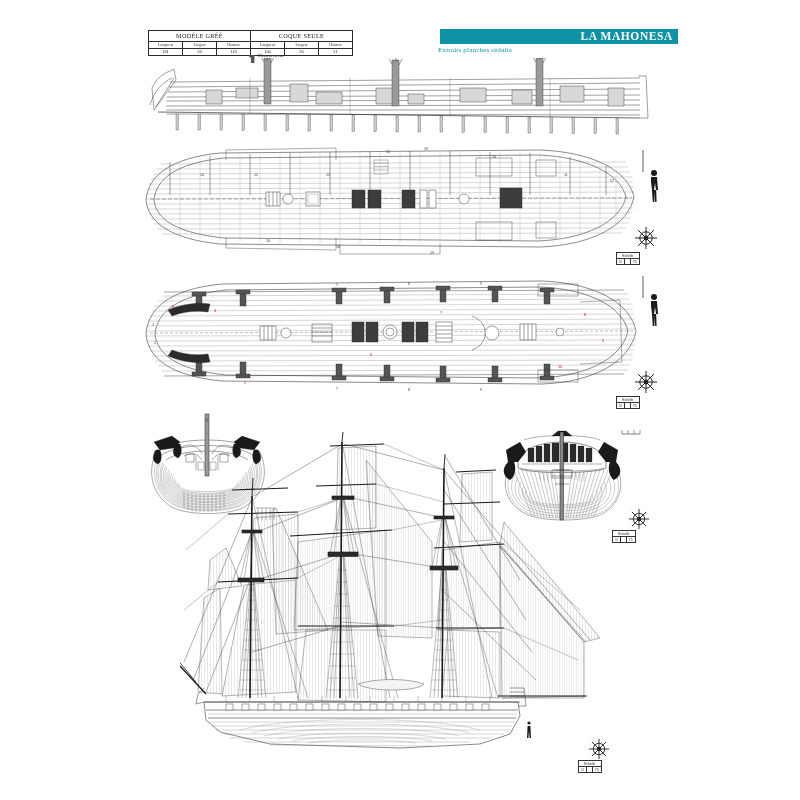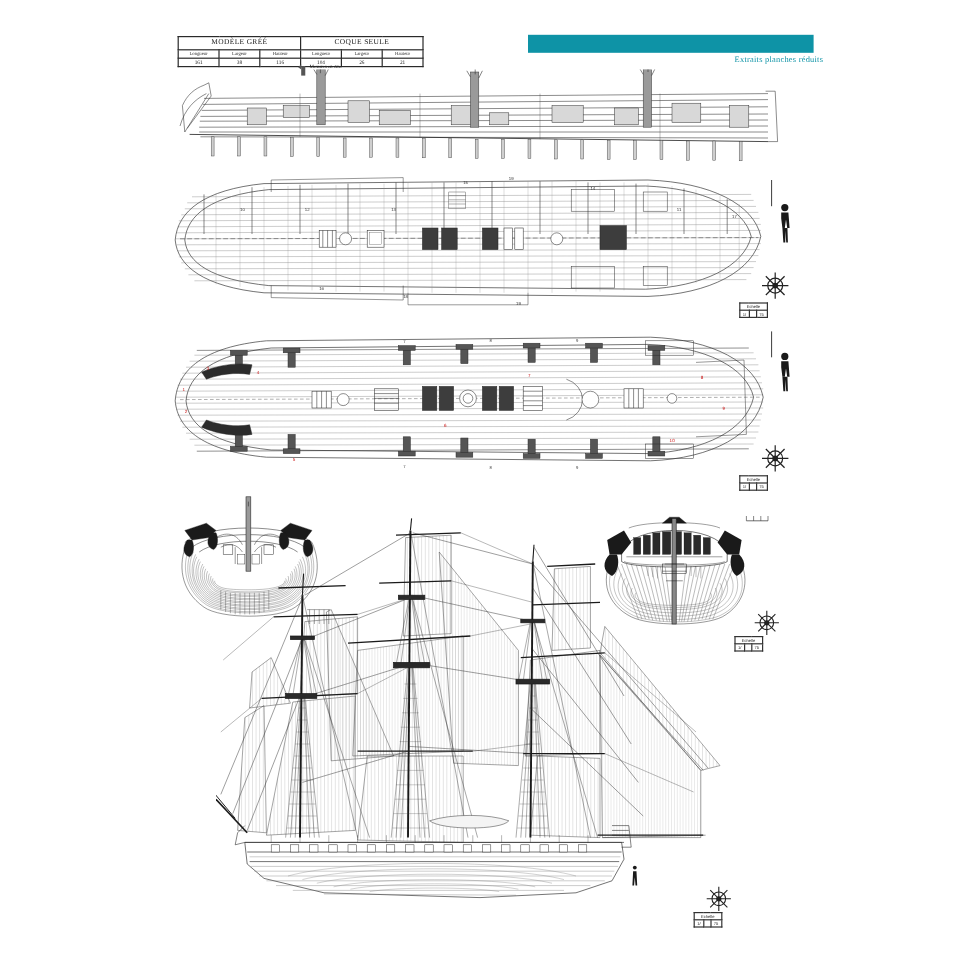--- a/index.html
+++ b/index.html
@@ -19,21 +19,21 @@
 
   #table-note{position:absolute;left:258px;top:53px;font-size:4.2px;color:#222;}
   #note-arrow{position:absolute;left:248px;top:52px;width:10px;height:12px;}
 
   #title-banner{position:absolute;left:440px;top:29px;width:238px;height:15px;
                 background:#0e93a6;}
   #title-text{position:absolute;left:440px;top:29px;width:233px;height:15px;
               line-height:15px;text-align:right;color:#ffffff;
               font-size:11.5px;font-weight:bold;letter-spacing:.6px;
               font-family:"Liberation Serif", serif;}
-  #subtitle{position:absolute;left:448px;top:46px;width:238px;text-align:right;
+  #subtitle{position:absolute;left:438px;top:46px;width:238px;text-align:left;
             color:#0e93a6;font-size:7px;letter-spacing:.2px;}
 
   
   .plate{position:absolute;}
   .plate svg{display:block;}
 
   .lbl{font-family:"Liberation Sans", sans-serif;fill:#3a3a3a;}
   .lbl-r{font-family:"Liberation Sans", sans-serif;fill:#cc1111;}
 
   
@@ -72,20 +72,21 @@
   </tbody>
     </table>
 
   <svg id="note-arrow" viewBox="0 0 10 12">
     <rect x="3" y="3" width="3.4" height="8" fill="#555"></rect>
     <path d="M0.5 4 L3 1.5 L3 6 Z" fill="#555"></path>
   </svg>
   <div id="table-note">Mesures en cm.</div>
 
   <div id="title-banner"></div>
+  <div id="title-text">LA MAHONESA</div>
   <div id="subtitle">Extraits planches réduits</div>
 
   <div class="plate" style="left:140px;top:58px;">
   <svg width="520" height="82" viewBox="0 0 520 82">
     <defs>
       <g id="stanchion">
             <rect x="0" y="0" width="2.2" height="15" fill="#b9b9b9" stroke="#3a3a3a" stroke-width="0.3"></rect>
           </g>
     </defs>
     <g stroke="#2b2b2b" fill="none" stroke-width="0.45">

